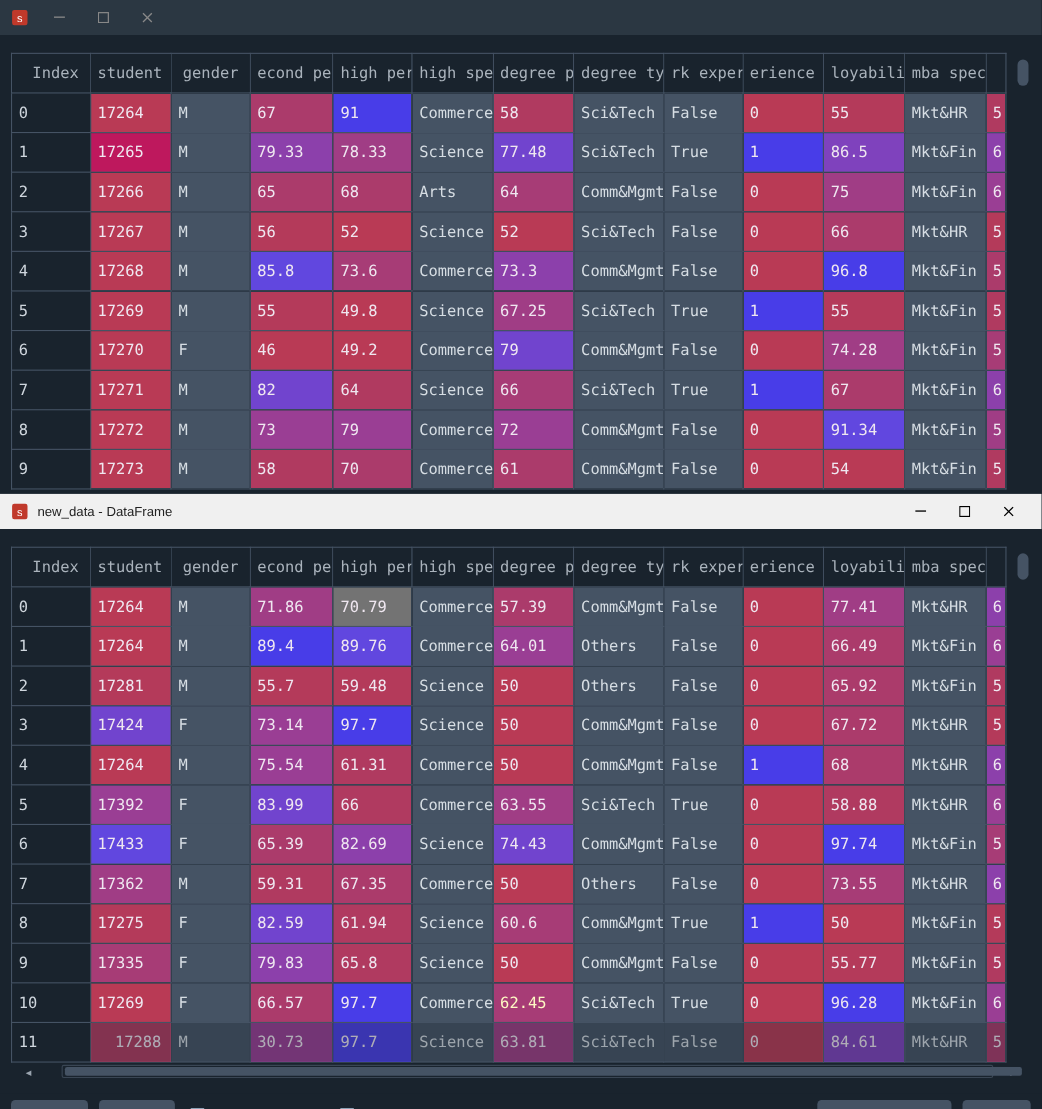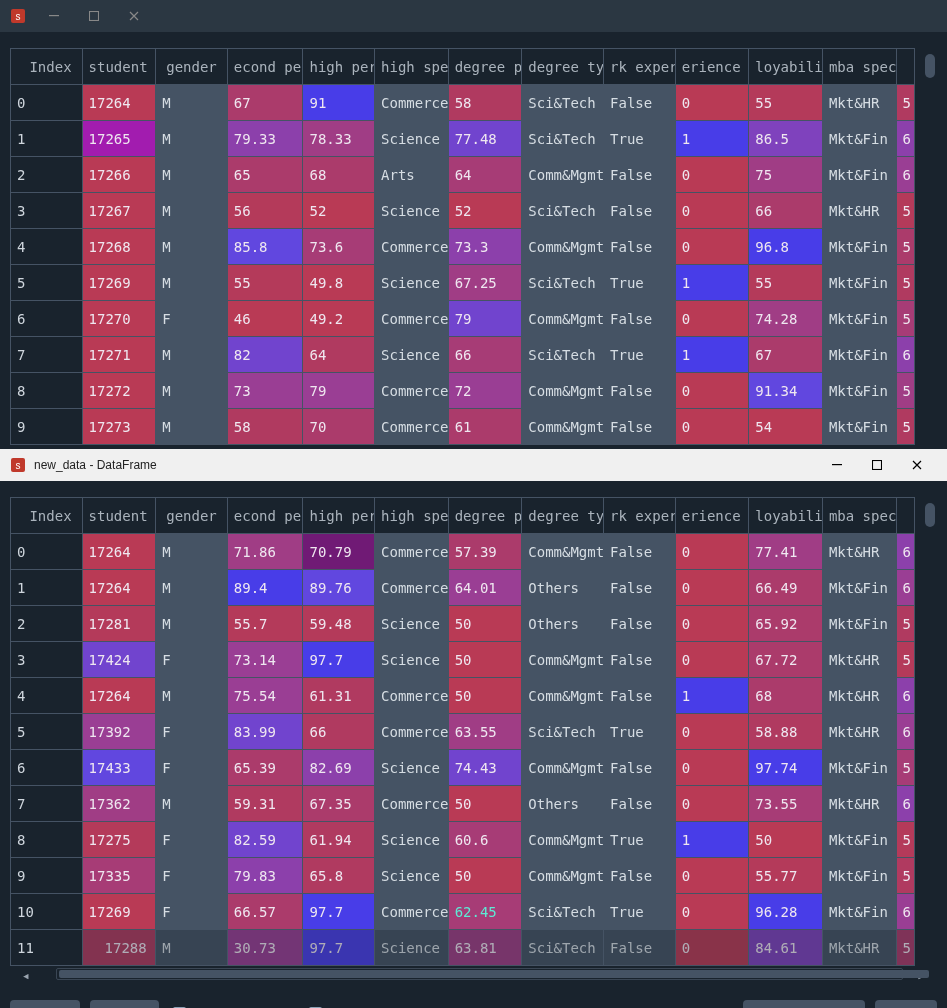--- a/index.html
+++ b/index.html
@@ -131,21 +131,21 @@
                 <td class="cell" style="background:#b03a60;color:#efe7f0;">58</td>
                 <td class="cell" style="background:#455364;color:#d6dde3;">Sci&amp;Tech</td>
                 <td class="cell" style="background:#455364;color:#d6dde3;">False</td>
                 <td class="cell" style="background:#b93a55;color:#efe7f0;">0</td>
                 <td class="cell" style="background:#b43a5a;color:#efe7f0;">55</td>
                 <td class="cell" style="background:#455364;color:#d6dde3;">Mkt&amp;HR</td>
                 <td class="cell" style="background:#b03a60;color:#efe7f0;">5</td>
               </tr>
               <tr>
                 <td class="idx">1</td>
-                <td class="cell" style="background:#a21caf;color:#efe7f0;">17265</td>
+                <td class="cell" style="background:#be185d;color:#efe7f0;">17265</td>
                 <td class="cell" style="background:#455364;color:#d6dde3;">M</td>
                 <td class="cell" style="background:#8c40ab;color:#efe7f0;">79.33</td>
                 <td class="cell" style="background:#a03d85;color:#efe7f0;">78.33</td>
                 <td class="cell" style="background:#455364;color:#d6dde3;">Science</td>
                 <td class="cell" style="background:#7144ce;color:#efe7f0;">77.48</td>
                 <td class="cell" style="background:#455364;color:#d6dde3;">Sci&amp;Tech</td>
                 <td class="cell" style="background:#455364;color:#d6dde3;">True</td>
                 <td class="cell" style="background:#483de8;color:#efe7f0;">1</td>
                 <td class="cell" style="background:#7f42bd;color:#efe7f0;">86.5</td>
                 <td class="cell" style="background:#455364;color:#d6dde3;">Mkt&amp;Fin</td>
@@ -340,21 +340,21 @@
             <th>mba spec</th>
             <th></th>
           </tr>
             </thead>
           <tbody id="tbody-bottom">
               <tr>
                 <td class="idx">0</td>
                 <td class="cell" style="background:#b93a55;color:#efe7f0;">17264</td>
                 <td class="cell" style="background:#455364;color:#d6dde3;">M</td>
                 <td class="cell" style="background:#a03d85;color:#efe7f0;">71.86</td>
-                <td class="cell" style="background:#701a75;color:#efe7f0;">70.79</td>
+                <td class="cell" style="background:#737373;color:#efe7f0;">70.79</td>
                 <td class="cell" style="background:#455364;color:#d6dde3;">Commerce</td>
                 <td class="cell" style="background:#ab3b6b;color:#efe7f0;">57.39</td>
                 <td class="cell" style="background:#455364;color:#d6dde3;">Comm&amp;Mgmt</td>
                 <td class="cell" style="background:#455364;color:#d6dde3;">False</td>
                 <td class="cell" style="background:#b93a55;color:#efe7f0;">0</td>
                 <td class="cell" style="background:#a03d85;color:#efe7f0;">77.41</td>
                 <td class="cell" style="background:#455364;color:#d6dde3;">Mkt&amp;HR</td>
                 <td class="cell" style="background:#8c40ab;color:#efe7f0;">6</td>
               </tr>
               <tr>
@@ -492,21 +492,21 @@
                 <td class="cell" style="background:#455364;color:#d6dde3;">Mkt&amp;Fin</td>
                 <td class="cell" style="background:#b03a60;color:#efe7f0;">5</td>
               </tr>
               <tr>
                 <td class="idx">10</td>
                 <td class="cell" style="background:#b93a55;color:#efe7f0;">17269</td>
                 <td class="cell" style="background:#455364;color:#d6dde3;">F</td>
                 <td class="cell" style="background:#ab3b6b;color:#efe7f0;">66.57</td>
                 <td class="cell" style="background:#483de8;color:#efe7f0;">97.7</td>
                 <td class="cell" style="background:#455364;color:#d6dde3;">Commerce</td>
-                <td class="cell" style="background:#a73c76;color:#5eead4;">62.45</td>
+                <td class="cell" style="background:#a73c76;color:#fef9c3;">62.45</td>
                 <td class="cell" style="background:#455364;color:#d6dde3;">Sci&amp;Tech</td>
                 <td class="cell" style="background:#455364;color:#d6dde3;">True</td>
                 <td class="cell" style="background:#b93a55;color:#efe7f0;">0</td>
                 <td class="cell" style="background:#483de8;color:#efe7f0;">96.28</td>
                 <td class="cell" style="background:#455364;color:#d6dde3;">Mkt&amp;Fin</td>
                 <td class="cell" style="background:#9a3e94;color:#efe7f0;">6</td>
               </tr>
               <tr style="height: 18px;">
                 <td class="idx">11</td>
                 <td class="cell" style="background: rgb(176, 58, 96); color: rgb(239, 231, 240); height: 18px; line-height: 10px; opacity: 0.7; padding-left: 22px;">17288</td>

